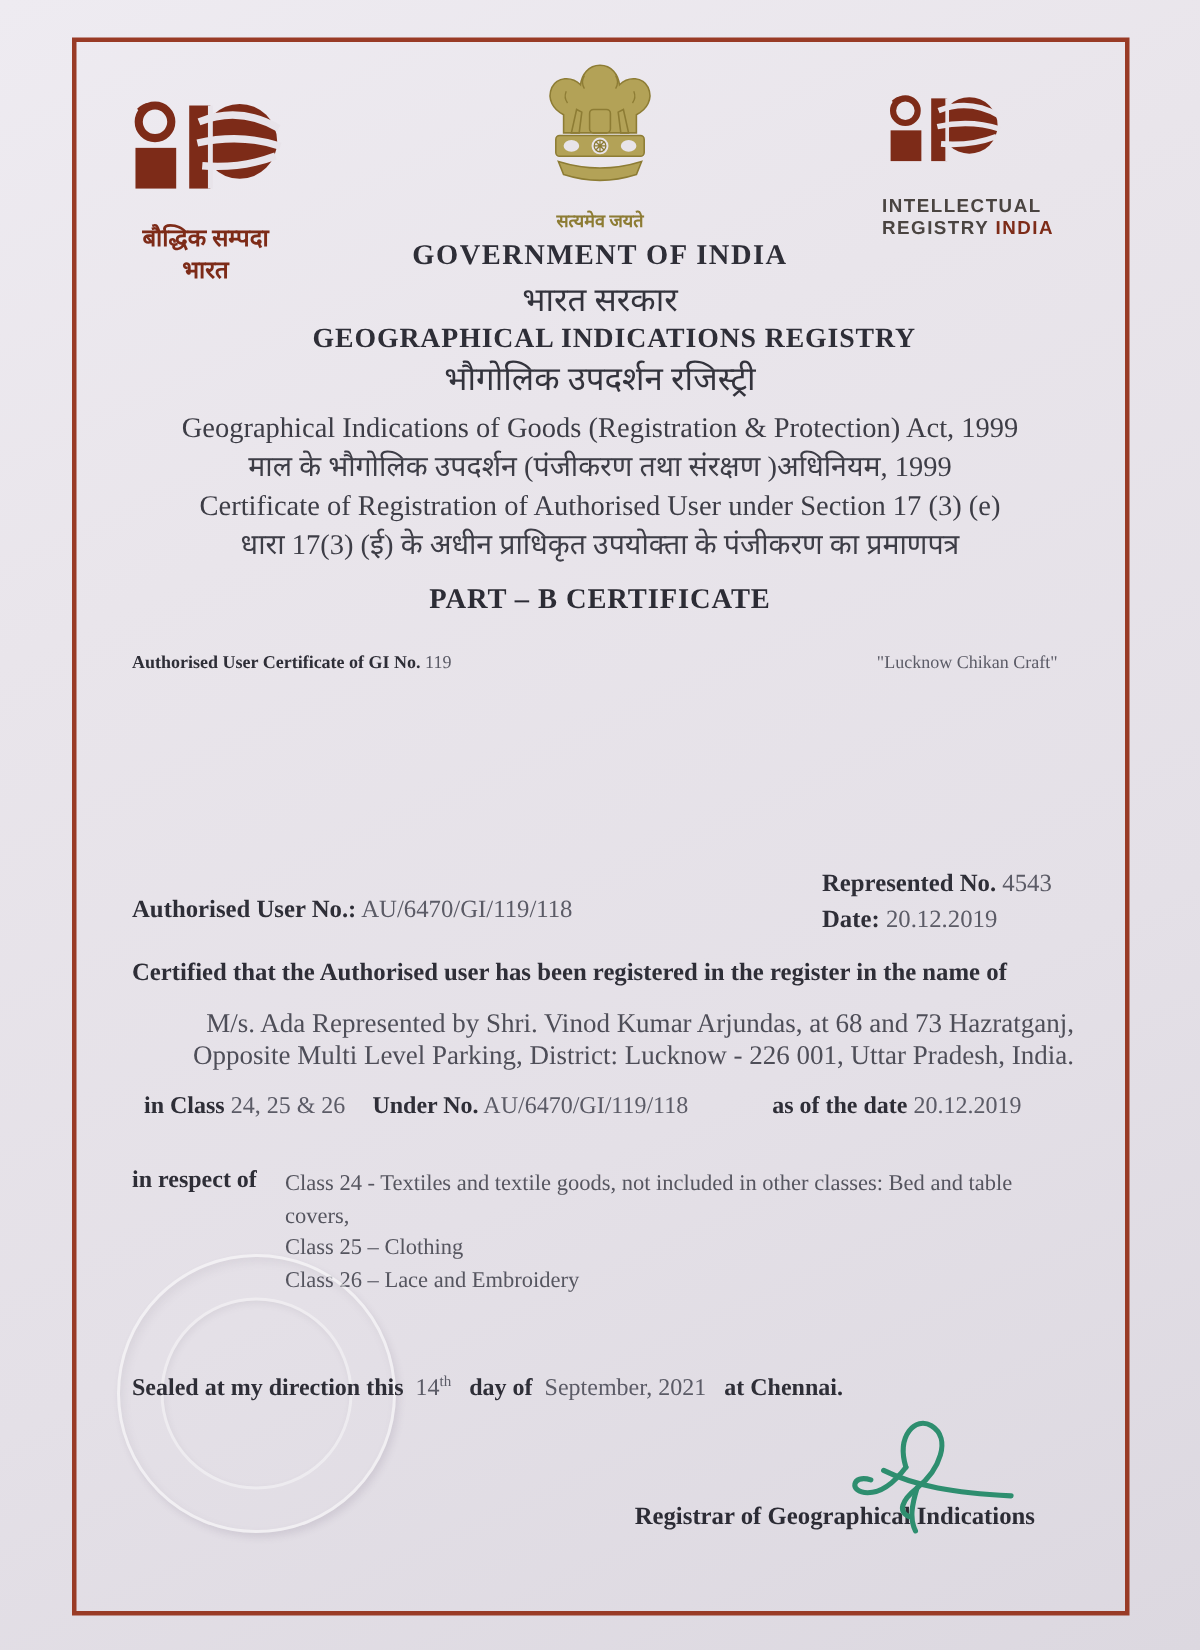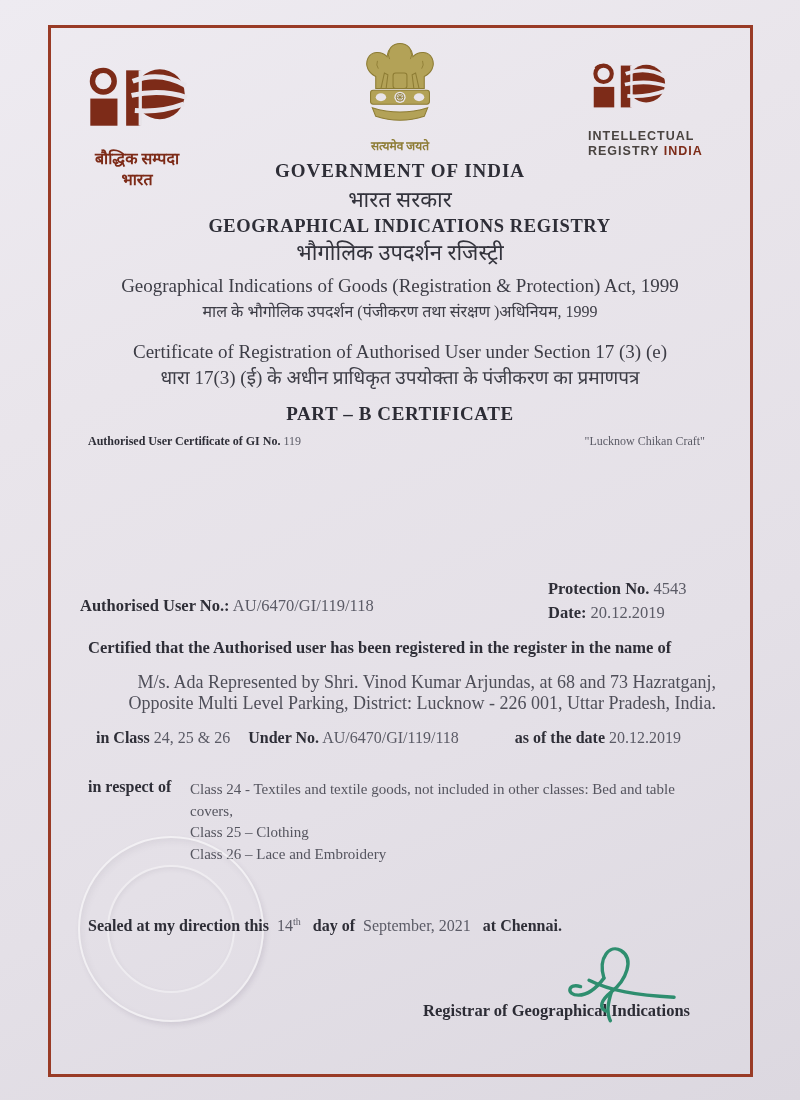--- a/index.html
+++ b/index.html
@@ -27,30 +27,30 @@
   .logo-right-text .india{ color:#7d2b18; }
   .emblem{ position:absolute; left:340px; top:40px; width:120px; text-align:center; }
   .emblem-caption{ color:#8d7c34; font-size:12px; margin-top:1px; font-weight:bold; }
   
   .head-stack{ position:absolute; left:0; right:0; top:158px; text-align:center; }
   .h-gov-en{ font-size:19px; font-weight:bold; letter-spacing:1px; color:#2e2e37; line-height:26px; margin-bottom:2px;}
   .h-gov-hi{ font-size:22px; color:#33333c; line-height:27px; }
   .h-reg-en{ font-size:18.5px; font-weight:bold; letter-spacing:.6px; color:#2e2e37; line-height:26px;padding-left:19px;}
   .h-reg-hi{ font-size:22px; color:#33333c; line-height:27px; margin-bottom:7px;}
   .h-act-en{ font-size:19px; color:#3d3d46; line-height:26px;}
-  .h-act-hi{ font-size:16px; color:#3d3d46; line-height:26px; margin-bottom:14px;}
+  .h-act-hi{ font-size:19px; color:#3d3d46; line-height:26px; }
   .h-cert-en{ font-size:19px; color:#3d3d46; line-height:26px;}
   .h-cert-hi{ font-size:19px; color:#3d3d46; line-height:26px; margin-bottom:12px;}
   .h-part{ font-size:19px; font-weight:bold; letter-spacing:.6px; color:#2c2c35; }
   
   .lbl{ font-weight:bold; color:#2e2e37; }
   .val{ color:#5b5b66; }
   .row-gi{ position:absolute; left:88px; right:95px; top:434px; font-size:12px; display:flex; justify-content:space-between; }
   .certno-block{ position:absolute; left:548px; top:577px; font-size:16.5px; line-height:24px; }
-  .row-auth{ position:absolute; left:80px; top:596px; font-size:16.5px; }
+  .row-auth{ position:absolute; left:88px; top:596px; font-size:16.5px; }
   .row-certified{ position:absolute; left:88px; top:638px; font-size:16.5px; font-weight:bold; color:#2e2e37; }
   .holder-par{ position:absolute; left:88px; top:672px; width:628px; font-size:18px; line-height:21px; color:#4e4e58;text-align:right; }
   .row-class{ position:absolute; left:96px; top:729px; font-size:16px; }
   .row-class .gap-s{ display:inline-block; width:14px; }
   .row-class .gap-l{ display:inline-block; width:52px; }
   .row-respect{ position:absolute; left:88px; top:778px; font-size:16px; }
   .respect-list{ position:absolute; left:190px; top:779px; width:528px; font-size:15px; line-height:21.5px; color:#55555f; }
   .row-sealed{ position:absolute; left:88px; top:916px; font-size:16px; z-index:2; }
   .row-sealed sup{ font-size:10px; }
   .row-registrar{ position:absolute; right:110px; top:1001px; font-size:16.5px; font-weight:bold; color:#2c2c35; z-index:1; }
@@ -151,21 +151,21 @@
     <div class="h-cert-hi">धारा 17(3) (ई) के अधीन प्राधिकृत उपयोक्ता के पंजीकरण का प्रमाणपत्र</div>
     <div class="h-part">PART – B CERTIFICATE</div>
   </div>
 
   <div class="row-gi">
     <span><span class="lbl">Authorised User Certificate of GI No.</span> <span class="val">119</span></span>
     <span class="val">"Lucknow Chikan Craft"</span>
   </div>
 
   <div class="certno-block">
-    <div><span class="lbl">Protection No.</span> <span class="val">4543</span></div>
+    <div><span class="lbl">Represented No.</span> <span class="val">4543</span></div>
     <div><span class="lbl">Date:</span> <span class="val">20.12.2019</span></div>
   </div>
 
   <div class="row-auth">
     <span class="lbl">Authorised User No.:</span>
     <span class="val">AU/6470/GI/119/118</span>
   </div>
 
   <div class="row-certified">Certified that the Authorised user has been registered in the register in the name of</div>
 

